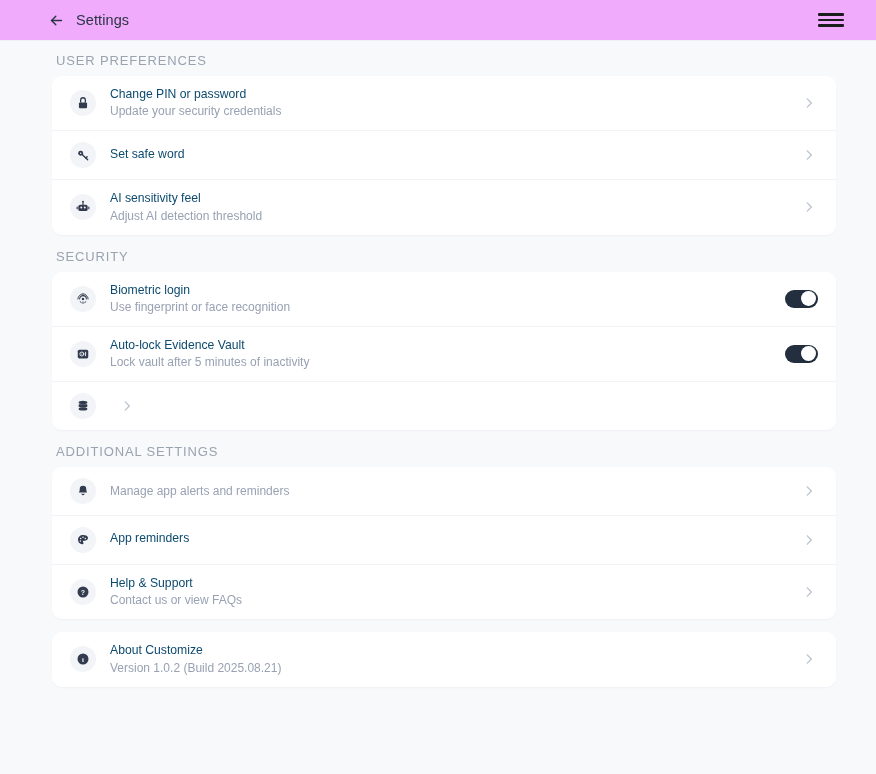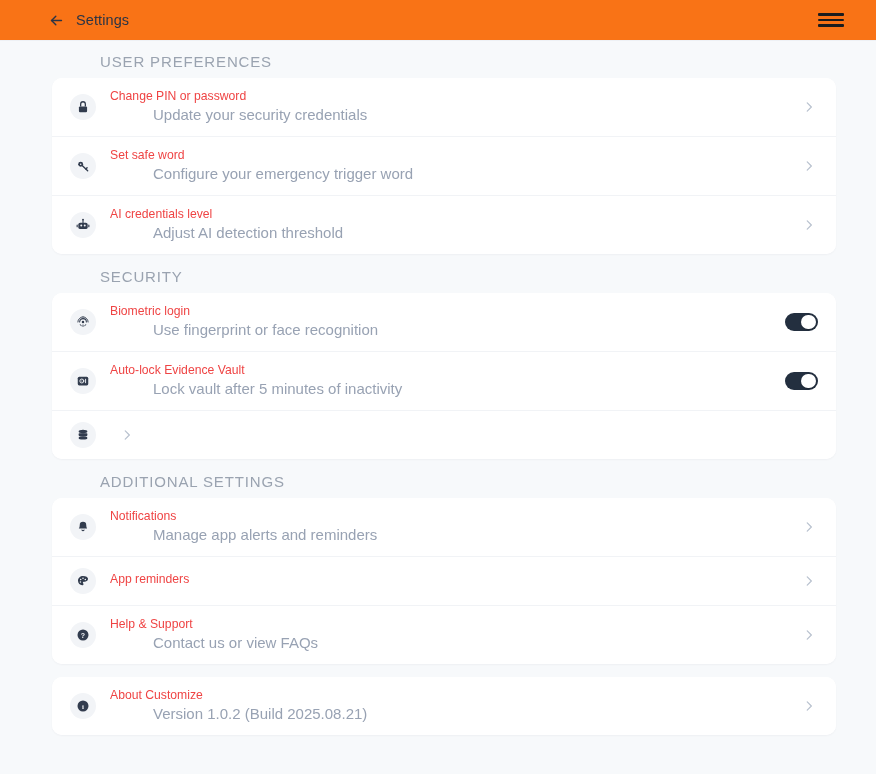--- a/index.html
+++ b/index.html
@@ -14,21 +14,21 @@
     width: 876px;
     height: 774px;
     position: relative;
     overflow: hidden;
     background: #f7f9fb;
   }
 
   
   .topbar {
     height: 41px;
-    background: #f97316;
+    background: #f0abfc;
     border-bottom: 1px solid #eef1f5;
     display: flex;
     align-items: center;
     padding: 0 18px 0 48px;
     position: relative;
   }
   .back-btn {
     display: flex;
     align-items: center;
     gap: 11px;
@@ -72,26 +72,25 @@
   }
 
   
   .content {
     padding: 0 0 0 0;
     height: 733px;
     overflow: hidden;
   }
 
   .section-label {
-    font-size: 15px;
+    font-size: 13px;
     letter-spacing: .85px;
     color: #9aa3b0;
     text-transform: uppercase;
     padding: 0 0 8px 56px;
-    margin-left: 44px;
   }
   .section {
     margin-top: 14px;
   }
   .section:first-child { margin-top: 12px; }
 
   .card {
     background: #ffffff;
     margin: 0 40px 0 52px;
     border-radius: 10px;
@@ -121,29 +120,28 @@
     justify-content: center;
     flex: 0 0 26px;
     margin-right: 14px;
     color: #323c4e;
   }
   .row-icon svg { display: block; }
 
   .row-text { flex: 1 1 auto; min-width: 0; }
   .row-title {
     font-size: 12.2px;
-    color: #ef4444;
+    color: #0c4a6e;
     line-height: 1.25;
     margin-bottom: 2px;
   }
   .row-sub {
-    font-size: 15px;
+    font-size: 12px;
     color: #98a2b3;
     line-height: 1.25;
-    margin-left: 43px;
   }
 
   .chevron {
     flex: 0 0 auto;
     width: 14px;
     height: 14px;
     color: #b9c2cf;
     margin-left: 10px;
     margin-right: 4px;
   }
@@ -219,42 +217,41 @@
             <div class="row-icon">
               <svg viewBox="0 0 24 24" width="14" height="14" fill="none" stroke="currentColor" stroke-width="2" stroke-linecap="round" stroke-linejoin="round">
                 <circle cx="8" cy="9" r="4.2" fill="currentColor" stroke="none"></circle>
                 <circle cx="8" cy="9" r="1.3" fill="#f2f4f7" stroke="none"></circle>
                 <path d="M11 11.5 L20 20" stroke="currentColor" stroke-width="2.4"></path>
                 <path d="M17 17 l2 -2" stroke="currentColor" stroke-width="2.4"></path>
               </svg>
             </div>
             <div class="row-text">
               <div class="row-title">Set safe word</div>
-              <div class="row-sub">Configure your emergency trigger word</div>
             </div>
             <div class="chevron">
               <svg viewBox="0 0 24 24" width="14" height="14" fill="none" stroke="currentColor" stroke-width="2.2" stroke-linecap="round" stroke-linejoin="round">
                 <polyline points="9 5 16 12 9 19"></polyline>
               </svg>
             </div>
           </div>
           <div class="row">
             <div class="row-icon">
               <svg viewBox="0 0 24 24" width="14" height="14" fill="none" stroke="currentColor" stroke-width="2" stroke-linecap="round" stroke-linejoin="round">
                 <rect x="4" y="8" width="16" height="11" rx="3.2" fill="currentColor" stroke="none"></rect>
                 <circle cx="9" cy="13" r="1.7" fill="#f2f4f7" stroke="none"></circle>
                 <circle cx="15" cy="13" r="1.7" fill="#f2f4f7" stroke="none"></circle>
                 <line x1="12" y1="3.2" x2="12" y2="7.6" stroke="currentColor" stroke-width="1.9"></line>
                 <circle cx="12" cy="2.6" r="1.5" fill="currentColor" stroke="none"></circle>
                 <line x1="2" y1="12" x2="2" y2="15" stroke="currentColor" stroke-width="2"></line>
                 <line x1="22" y1="12" x2="22" y2="15" stroke="currentColor" stroke-width="2"></line>
               </svg>
             </div>
             <div class="row-text">
-              <div class="row-title">AI credentials level</div>
+              <div class="row-title">AI sensitivity feel</div>
               <div class="row-sub">Adjust AI detection threshold</div>
             </div>
             <div class="chevron">
               <svg viewBox="0 0 24 24" width="14" height="14" fill="none" stroke="currentColor" stroke-width="2.2" stroke-linecap="round" stroke-linejoin="round">
                 <polyline points="9 5 16 12 9 19"></polyline>
               </svg>
             </div>
           </div>
         </div>
       </div>
@@ -320,21 +317,20 @@
         <div class="section-label">ADDITIONAL SETTINGS</div>
         <div class="card">
           <div class="row">
             <div class="row-icon">
               <svg viewBox="0 0 24 24" width="14" height="14" fill="none" stroke="currentColor" stroke-width="2" stroke-linecap="round" stroke-linejoin="round">
                 <path d="M12 3.2a5.6 5.6 0 0 0-5.6 5.6c0 4.4-1.6 5.6-1.6 5.6h14.4s-1.6-1.2-1.6-5.6A5.6 5.6 0 0 0 12 3.2z" fill="currentColor" stroke="none"></path>
                 <path d="M10.2 17.2a2 2 0 0 0 3.6 0" fill="none" stroke="currentColor" stroke-width="1.8"></path>
               </svg>
             </div>
             <div class="row-text">
-              <div class="row-title">Notifications</div>
               <div class="row-sub">Manage app alerts and reminders</div>
             </div>
             <div class="chevron">
               <svg viewBox="0 0 24 24" width="14" height="14" fill="none" stroke="currentColor" stroke-width="2.2" stroke-linecap="round" stroke-linejoin="round">
                 <polyline points="9 5 16 12 9 19"></polyline>
               </svg>
             </div>
           </div>
           <div class="row">
             <div class="row-icon">

